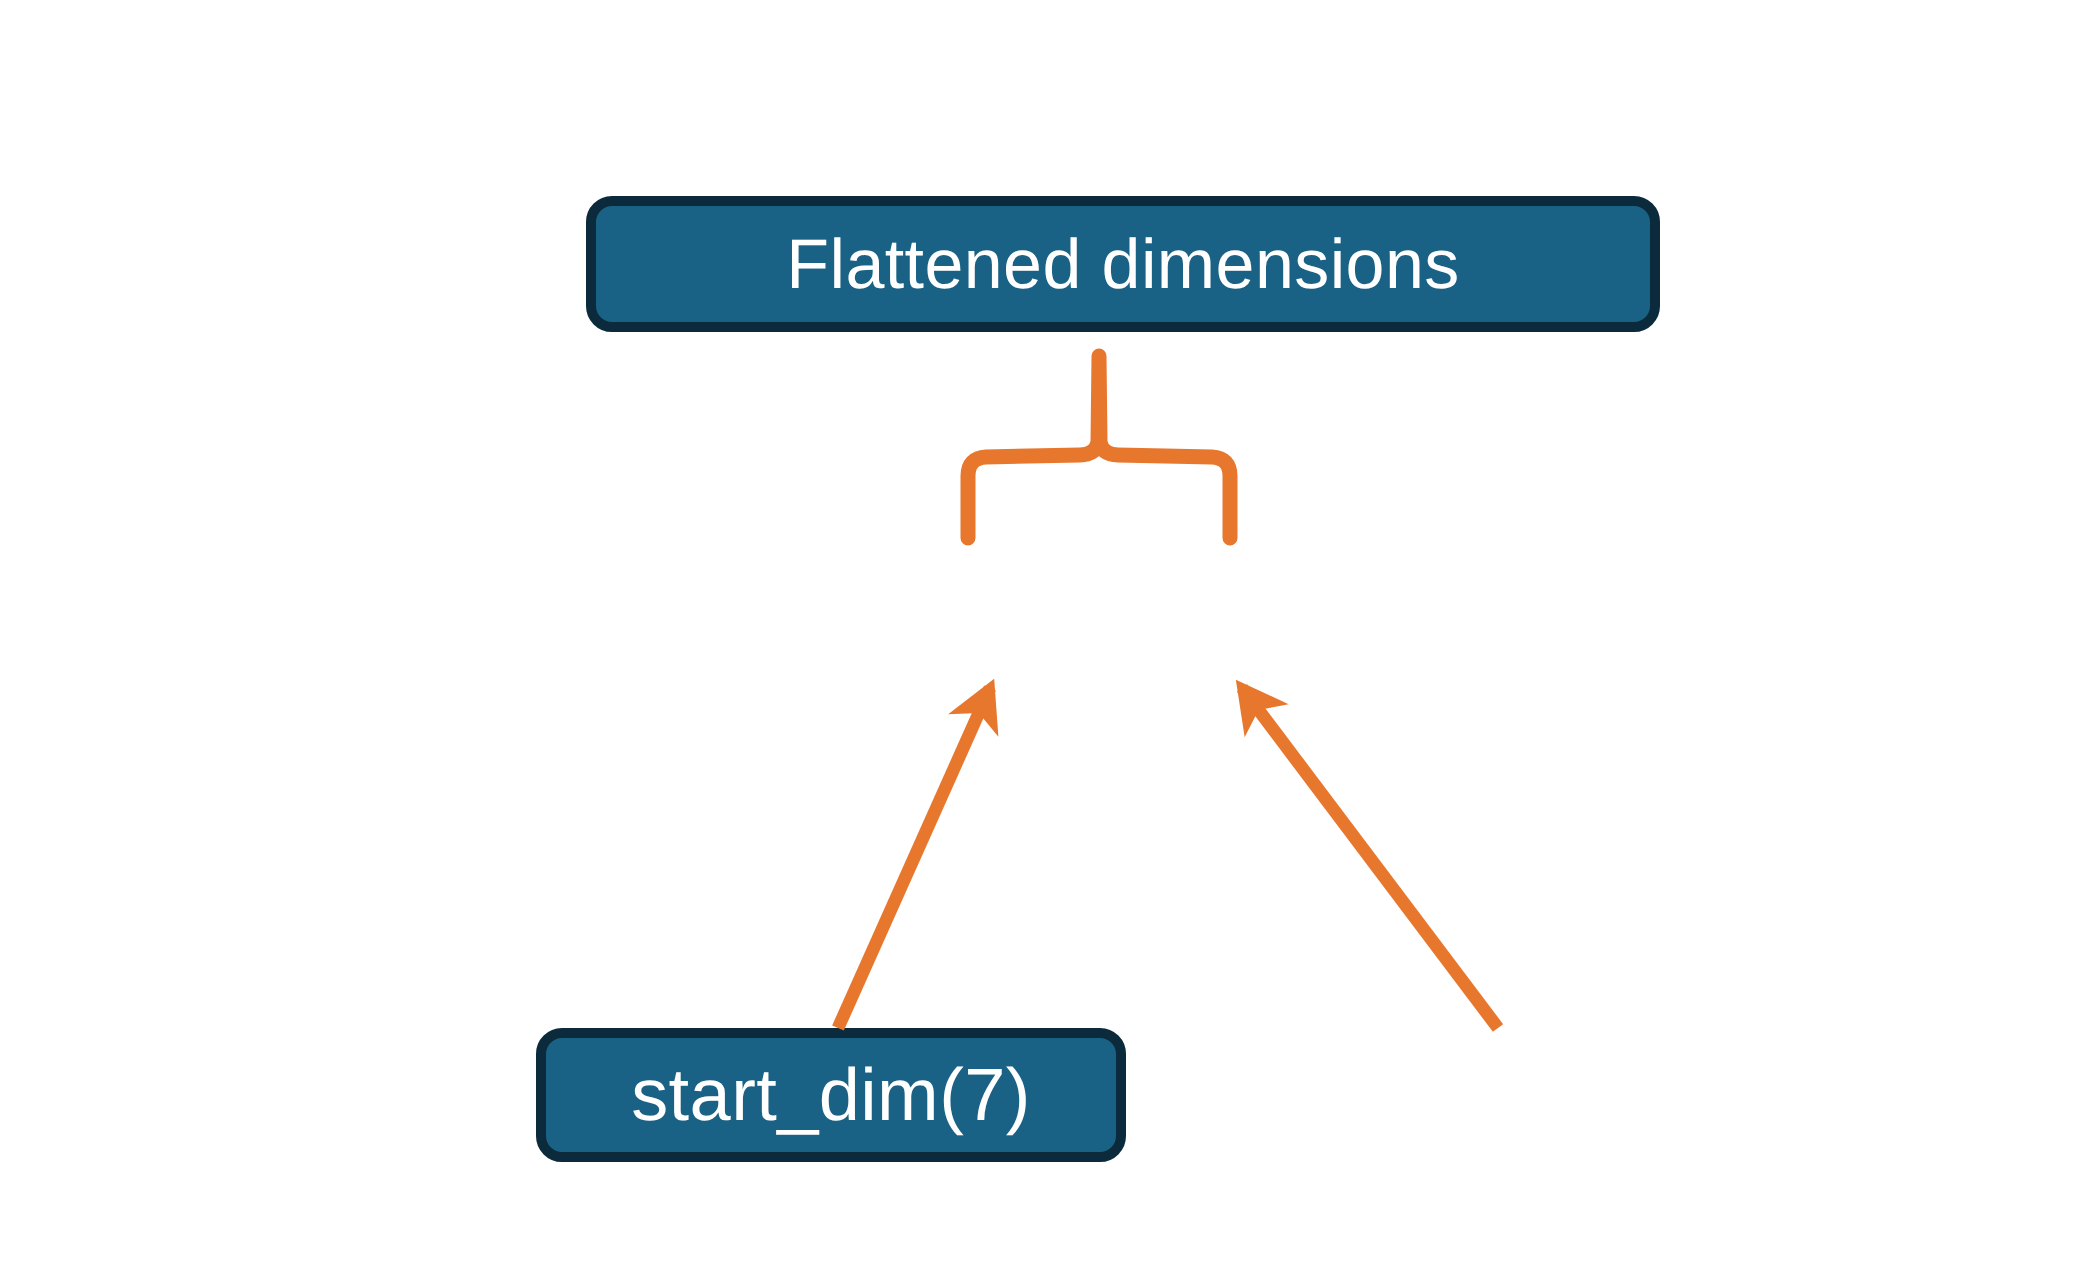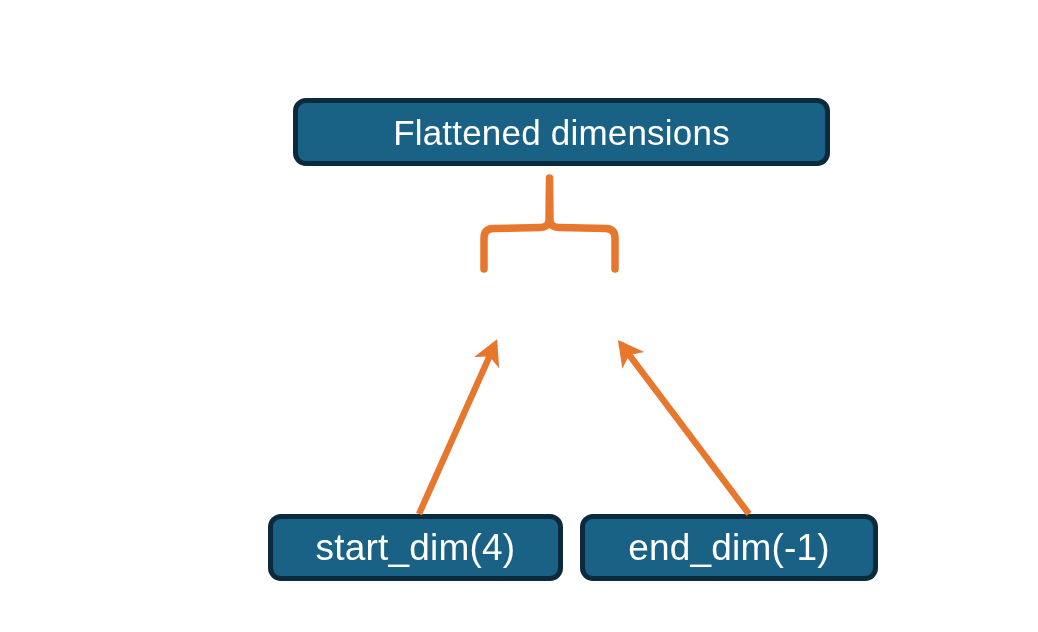--- a/index.html
+++ b/index.html
@@ -96,26 +96,23 @@
 <body>
 
 <div id="canvas">
 
   <div class="node" id="node-flattened">
     <span class="node-label">Flattened dimensions</span>
   </div>
 
 
   <div class="node" id="node-start-dim">
-    <span class="node-label">start_dim(4)</span>
+    <span class="node-label">start_dim(7)</span>
   </div>
 
-  <div class="node" id="node-end-dim">
-    <span class="node-label">end_dim(-1)</span>
-  </div>
 
   <svg id="connectors" viewBox="0 0 1038 632" width="1038" height="632">
 
     <defs>
       <marker id="arrowhead" markerWidth="4.2" markerHeight="4.6" refX="3.3" refY="2.3" orient="auto" markerUnits="strokeWidth">
         <path d="M 0.1,0.15 L 4.1,2.3 L 0.1,4.45 L 1.15,2.3 Z" fill="#E8772E"></path>
       </marker>
     </defs>
 
     <g>

